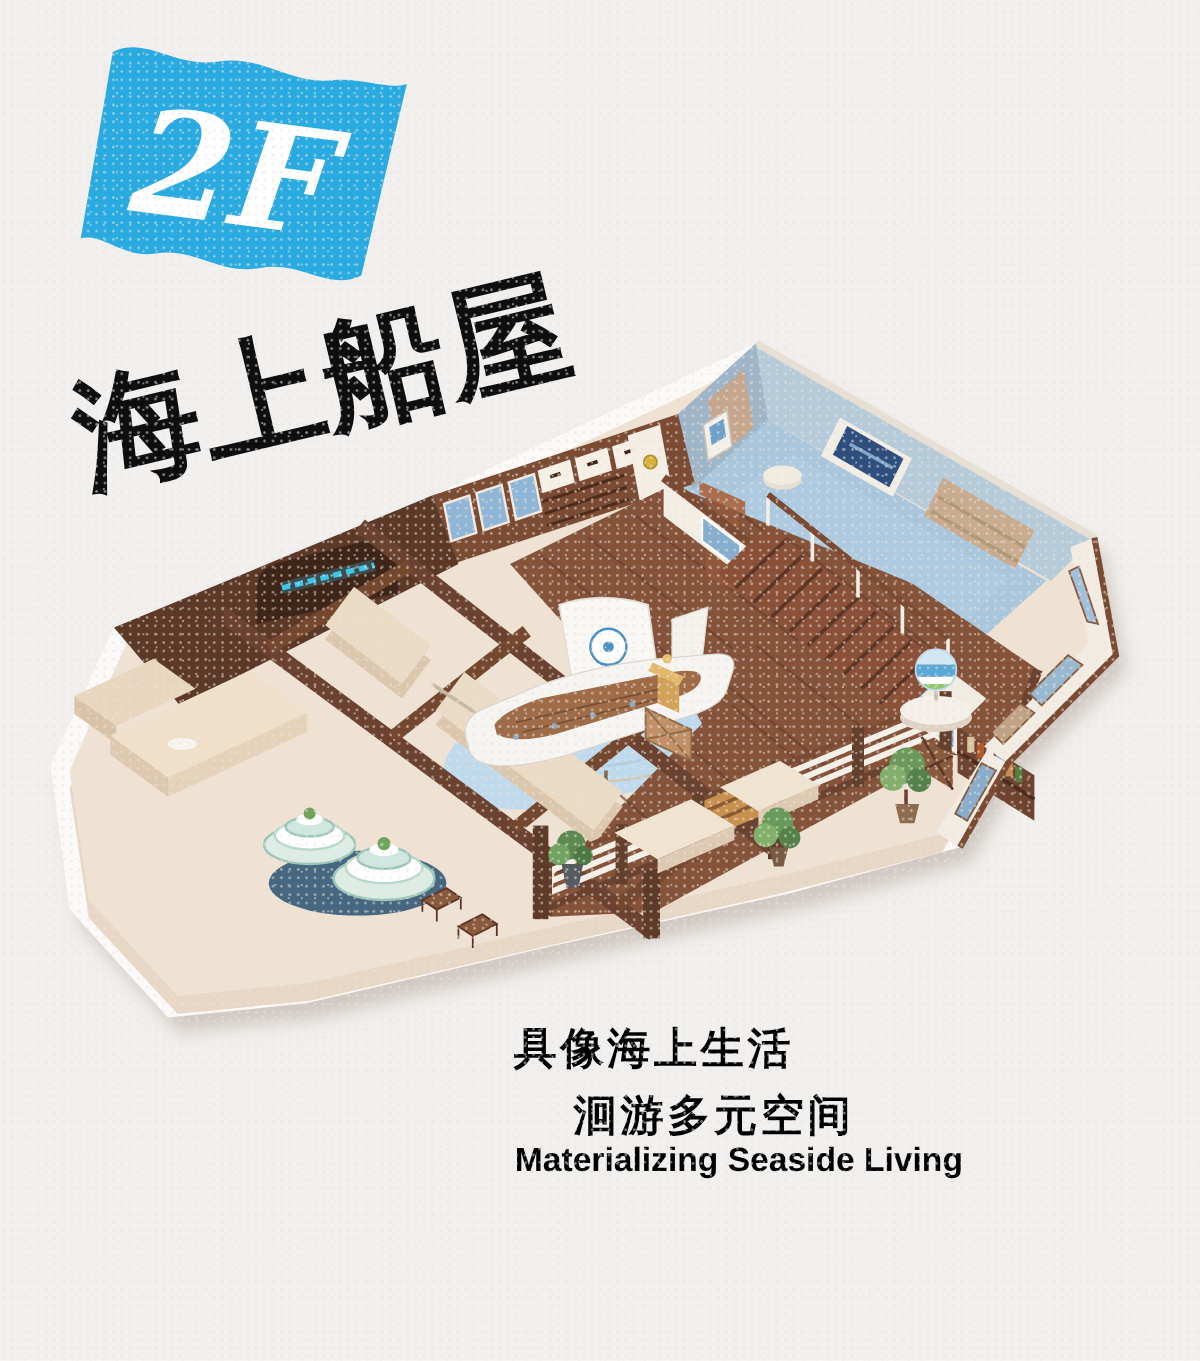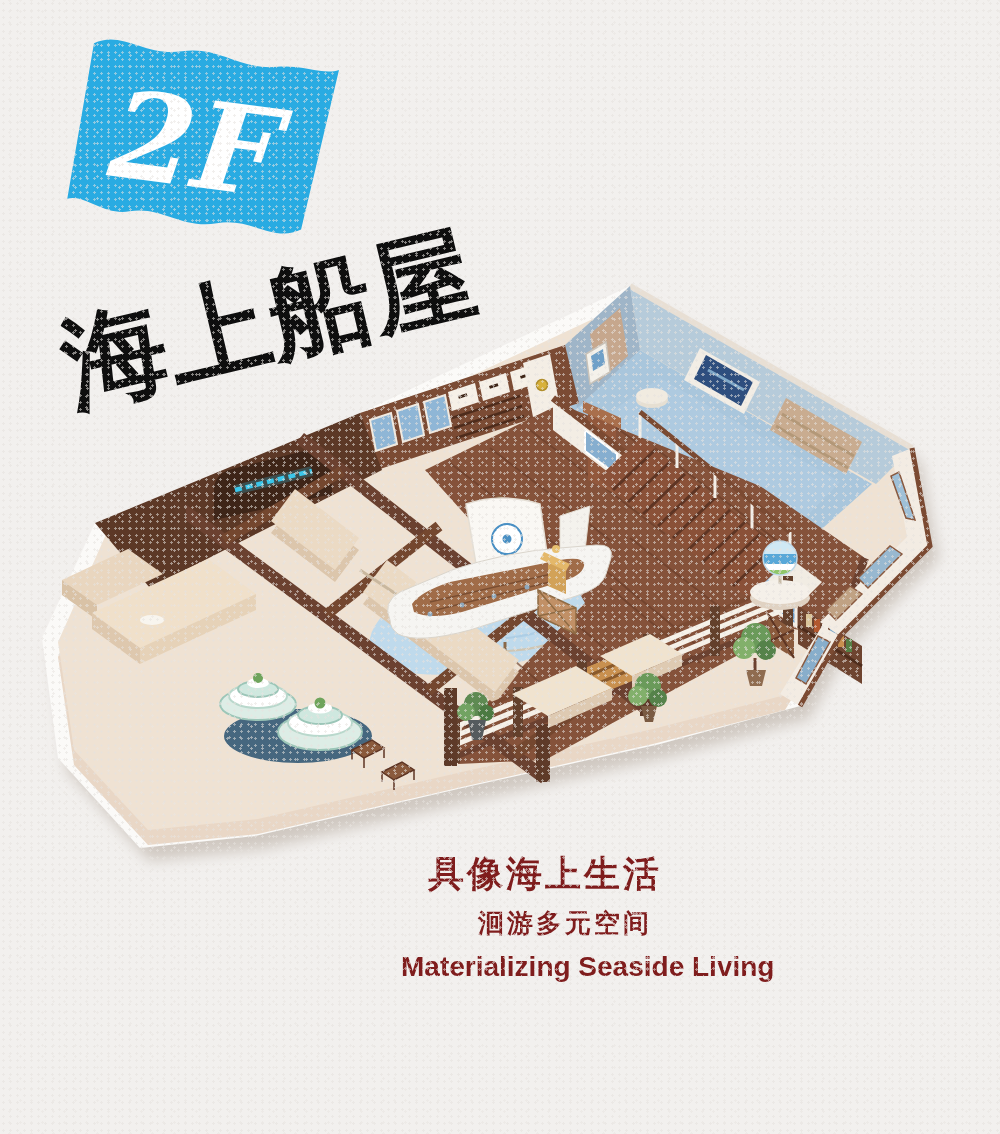--- a/index.html
+++ b/index.html
@@ -12,24 +12,24 @@
   .badge{position:absolute;left:72px;top:34px;width:256px;height:212px;
          transform:rotate(10.5deg);transform-origin:50% 50%;}
   .badge svg{display:block;width:100%;height:100%;}
   .badge text{font-family:"DejaVu Serif","Liberation Serif",serif;
               font-weight:bold;font-style:italic;}
   .big-title{position:absolute;left:58px;top:242px;width:480px;height:140px;
              font-size:104px;line-height:140px;font-weight:900;color:#0e0e0e;
              letter-spacing:1px;white-space:nowrap;
              transform:rotate(-13.5deg);transform-origin:50% 50%;}
   .floorplan{position:absolute;left:0;top:258px;width:1000px;height:650px;}
-  .tagline{position:absolute;font-weight:900;color:#7f1d1d;white-space:nowrap;}
+  .tagline{position:absolute;font-weight:900;color:#000000;white-space:nowrap;}
   .cn1{left:428px;top:850px;font-size:36px;letter-spacing:3px;}
-  .cn2{left:478px;top:906px;font-size:26px;letter-spacing:3px;}
-  .en{font-weight:bold;font-size:28px;letter-spacing:0px;}
+  .cn2{left:478px;top:906px;font-size:36px;letter-spacing:3px;}
+  .en{font-weight:bold;font-size:28px;letter-spacing:0px;margin-left:28px;}
   .en1{left:401px;top:951px;}
   .en2{left:457px;top:981px;}
 </style>
 </head>
 <body>
 
 <div class="stage">
 
   <svg class="floorplan" viewBox="0 0 1000 650" role="img" aria-label="Isometric cutaway floor plan of the 2F sea boat-house exhibition space with wooden deck, boat display, stairs and blue classroom">
     <defs>

